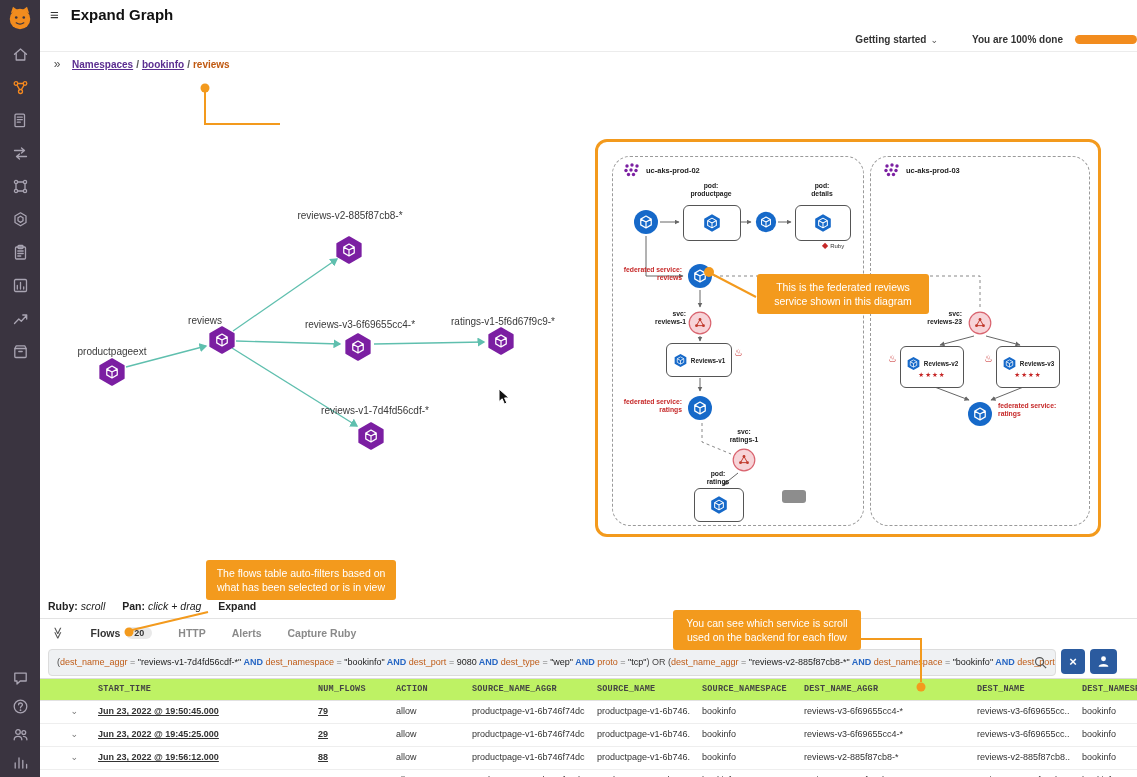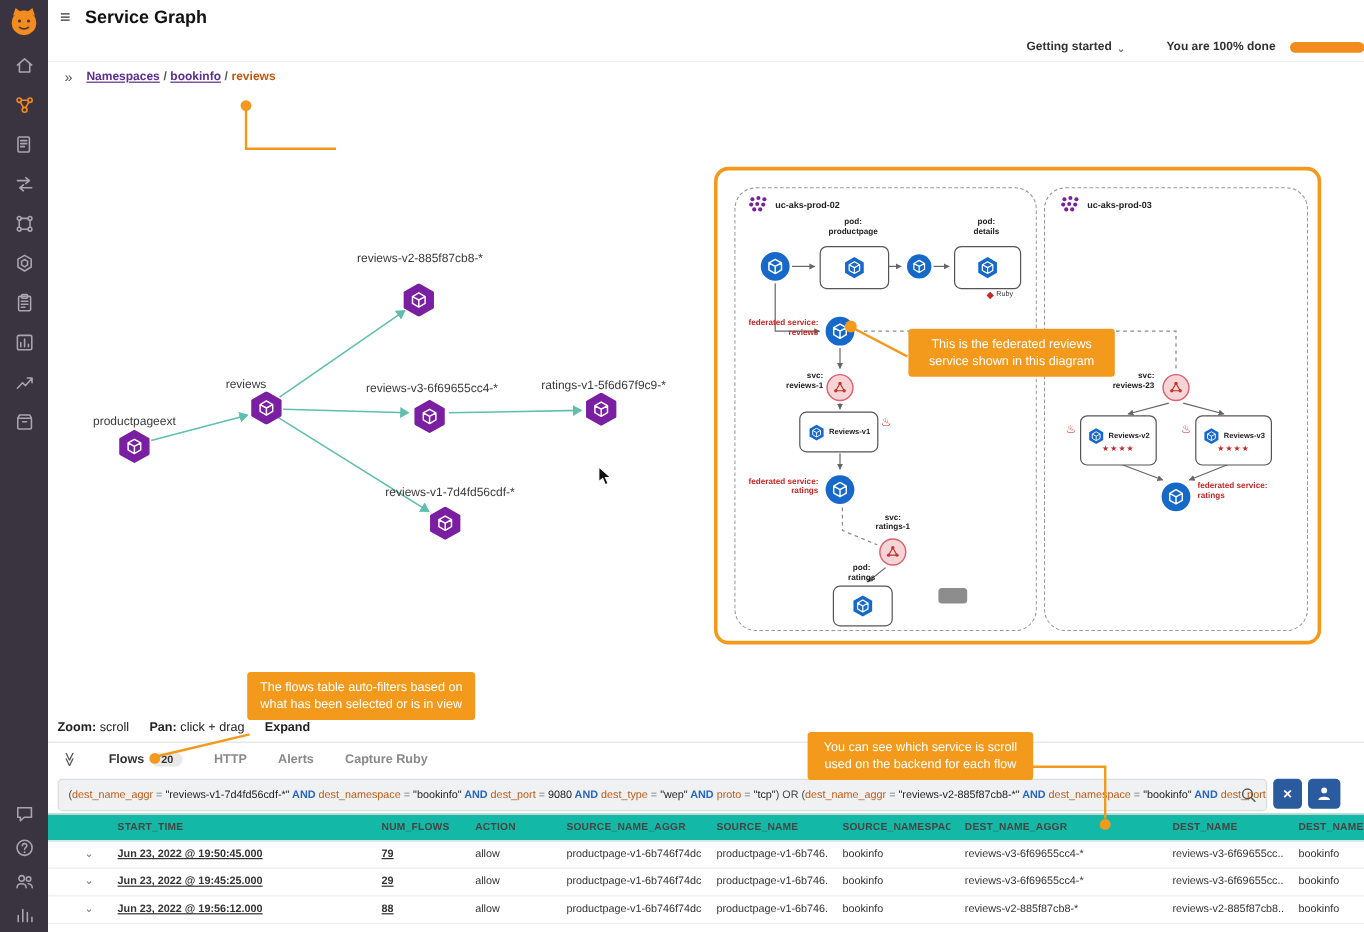--- a/index.html
+++ b/index.html
@@ -38,21 +38,21 @@
   .crumb .sep{color:#555;margin:0 3px;}
   .crumb .cur{color:#C05A12;}
 
   
   .edges{position:absolute;left:0;top:0;z-index:1;pointer-events:none;}
   .g-node{position:absolute;width:28px;height:28px;z-index:2;cursor:pointer;}
   .g-node svg{width:28px;height:28px;display:block;}
   .g-label{position:absolute;z-index:2;font-size:10px;color:#3a3a3a;text-align:center;white-space:nowrap;}
   .hint{position:absolute;left:48px;top:600px;z-index:2;font-size:10.5px;color:#222;white-space:nowrap;}
   .hint b{margin-right:3px;}
-  .hint span.val{margin-right:14px;}
+  .hint span.val{margin-right:14px;font-style:italic;}
 
   
   .inset{position:absolute;left:595px;top:139px;width:500px;height:392px;background:#fff;
          border:3px solid #F39A1D;border-radius:12px;z-index:5;}
   .inset-lines{position:absolute;left:0;top:0;pointer-events:none;}
   .clusterbox{position:absolute;border:1px dashed #9a9a9a;border-radius:18px;}
   .cl-head{position:absolute;display:flex;align-items:center;gap:4px;}
   .cl-ic{width:20px;height:16px;}
   .cl-name{font-size:7.5px;font-weight:bold;color:#222;}
   .icircle{position:absolute;}
@@ -102,21 +102,21 @@
   .q-p{color:#444;} .q-f{color:#BF5B16;} .q-o{color:#777;} .q-v{color:#222;} .q-b{color:#2767C4;font-weight:bold;}
   .search-ic{position:absolute;right:7px;top:5px;width:15px;height:15px;}
   .sq-btn{position:absolute;top:4px;height:25px;background:#2B5B9F;border:none;border-radius:4px;color:#fff;
           display:flex;align-items:center;justify-content:center;cursor:pointer;padding:0;}
   .btn-x{left:1021px;width:24px;font-size:13px;font-weight:bold;font-family:"Liberation Sans",sans-serif;}
   .btn-p{left:1050px;width:27px;}
 
   
   .ftable{position:absolute;left:40px;top:678px;right:0;bottom:0;background:#fff;z-index:6;}
   .thead,.tr{display:grid;grid-template-columns:46px 220px 78px 76px 125px 105px 102px 173px 105px minmax(0,1fr);}
-  .thead{background:#14b8a6;border-top:1px solid #DDD;border-bottom:1px solid #E2E2E2;height:21px;}
+  .thead{background:#bef264;border-top:1px solid #DDD;border-bottom:1px solid #E2E2E2;height:21px;font-family:Liberation Mono, monospace;}
   .th{font-size:8.5px;font-weight:bold;color:#444;text-transform:uppercase;letter-spacing:.2px;
       padding:5px 6px 0 12px;white-space:nowrap;overflow:hidden;}
   .tr{height:22px;border-bottom:1px solid #EEE;cursor:pointer;}
   .td{font-size:9px;color:#333;padding:5px 6px 0 12px;white-space:nowrap;overflow:hidden;}
   .td.chev{color:#777;text-align:right;padding:5px 8px 0 0;}
   .td.c0,.td.c1{font-weight:bold;text-decoration:underline;}
 </style>
 </head>
 <body>
 
@@ -269,21 +269,21 @@
       <div class="nav-ic">
           <svg class="nico" viewBox="0 0 17 17">
             <path class="st" d="M3.2 14 V9 M7 14 V4 M10.8 14 V6.5 M14.6 14 V10.5"></path>
           </svg>
         </div>
     </div>
   </aside>
 
   <header class="topbar">
     <span class="menu-glyph">≡</span>
-    <span class="page-title">Service Graph</span>
+    <span class="page-title">Expand Graph</span>
   </header>
   <div class="gs-row">
     <span class="gs-label">Getting started</span>
     <span class="gs-chev">⌄</span>
     <span class="done-label">You are 100% done</span>
     <span class="progress"></span>
   </div>
   <div class="crumb-row">
     <span class="expander">»</span>
     <span class="crumb">
@@ -342,21 +342,21 @@
     </div>
 
   <div class="g-label" style="left:295px;top:405px;width:160px">reviews-v1-7d4fd56cdf-*</div>
   <div class="g-node" style="left:357px;top:422px">
       <svg viewBox="0 0 36 36">
         <use href="#purplehex"></use>
       </svg>
     </div>
 
   <div class="hint">
-    <b>Zoom:</b><span class="val">scroll</span>
+    <b>Ruby:</b><span class="val">scroll</span>
     <b>Pan:</b><span class="val">click + drag</span>
     <b>Expand</b>
   </div>
 
   <div class="inset">
     <svg class="inset-lines" width="500" height="392">
       <defs>
         <marker id="ga" markerWidth="6" markerHeight="6" refX="4.5" refY="2.5" orient="auto">
             <path d="M0,0 L5,2.5 L0,5 Z" fill="#666"></path>
           </marker>

